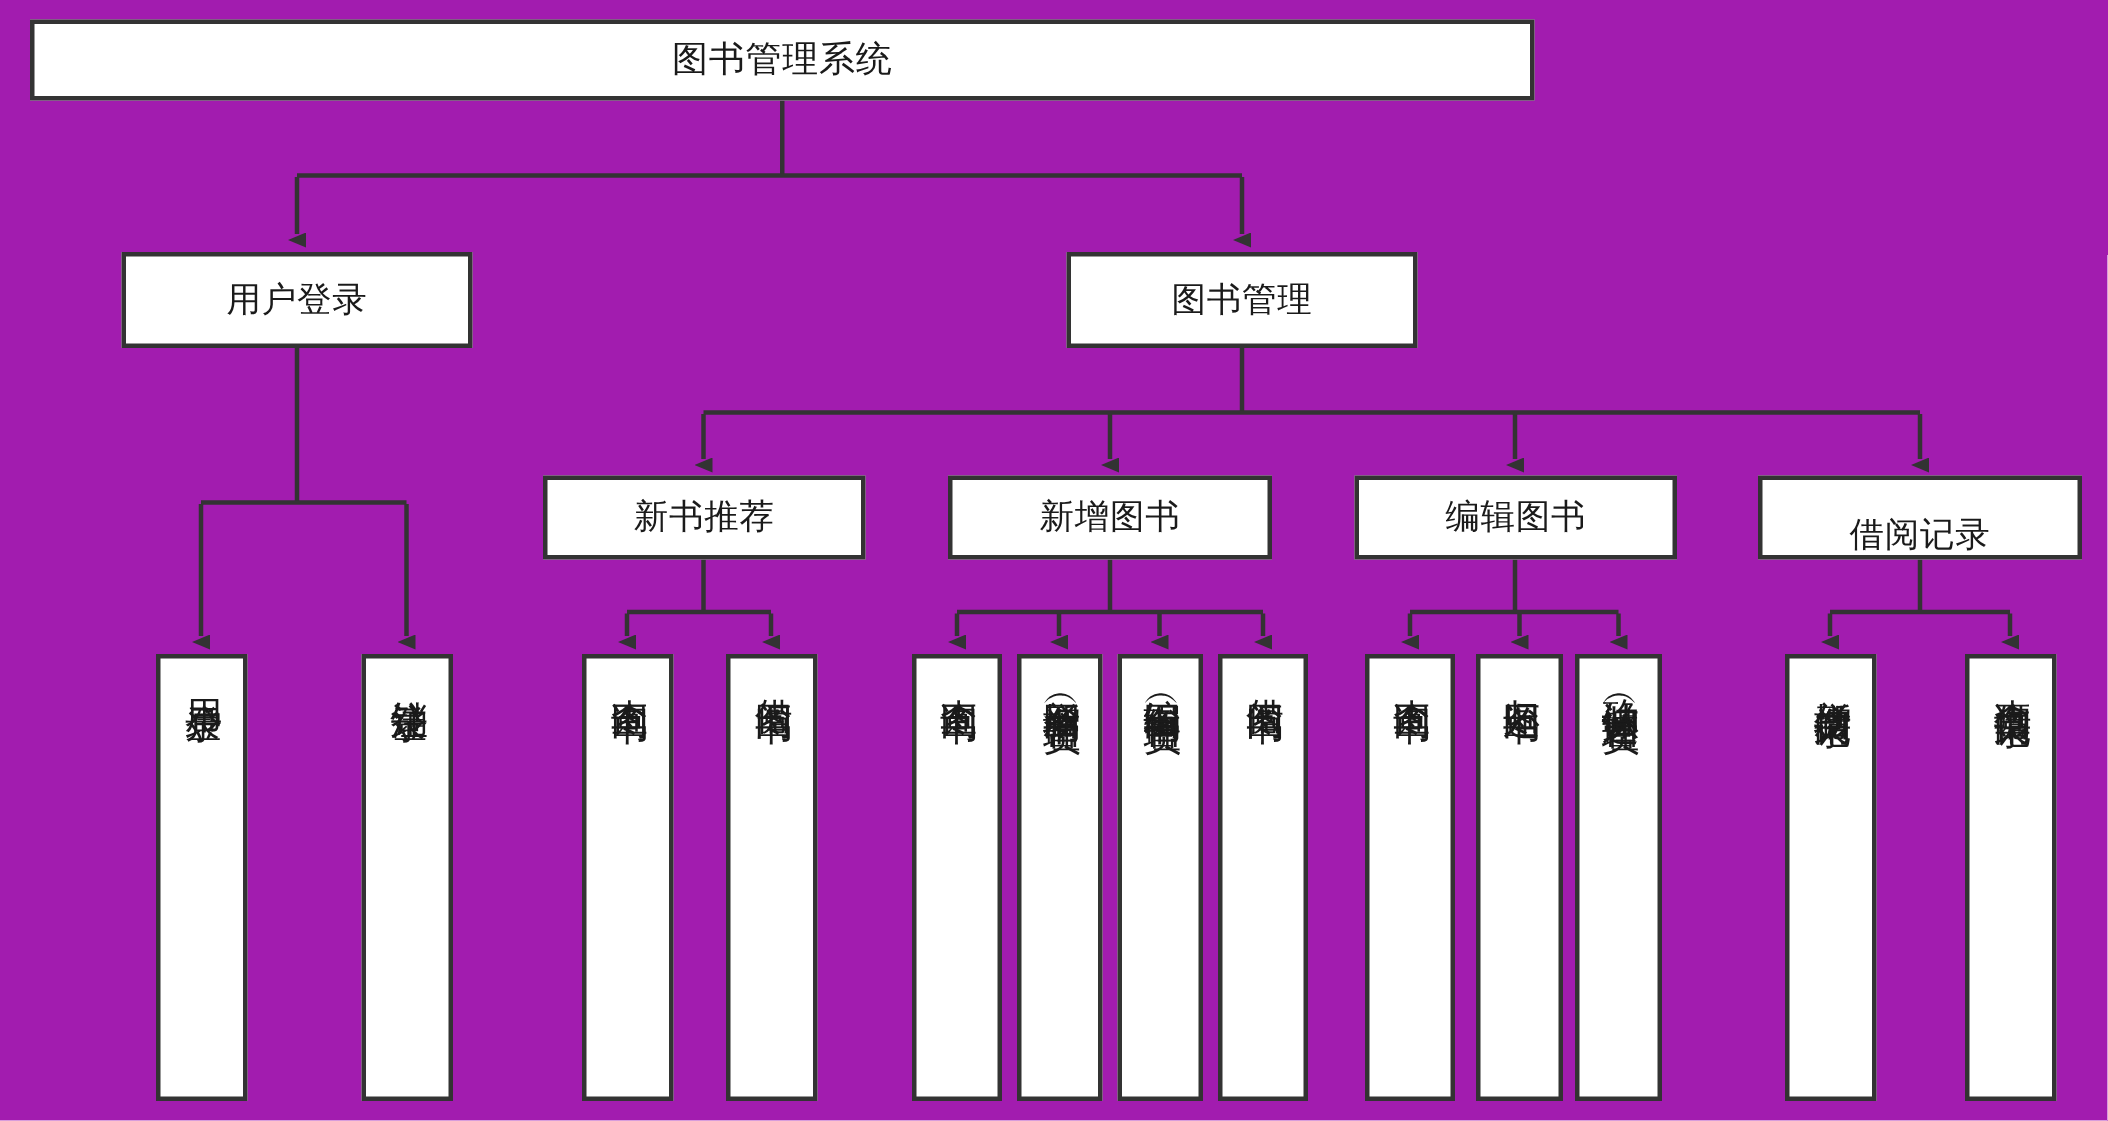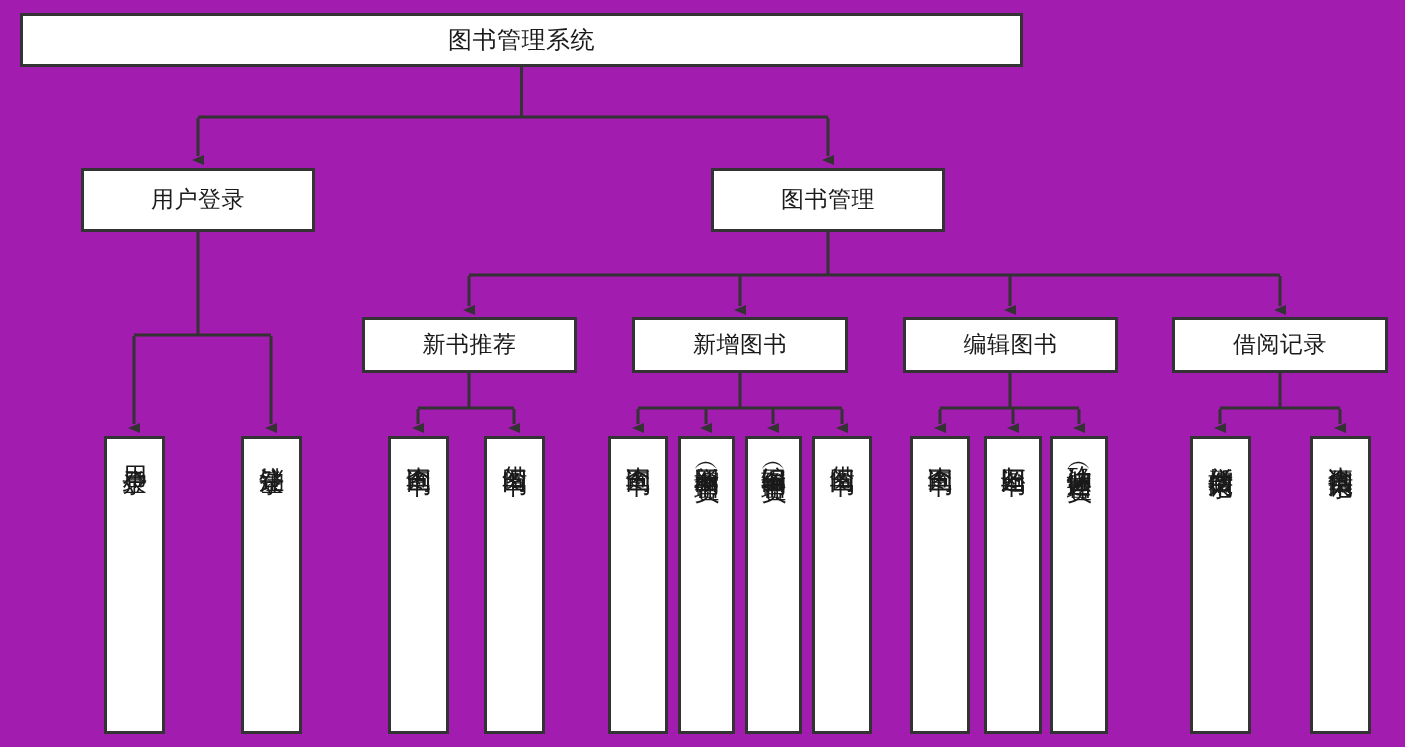--- a/index.html
+++ b/index.html
@@ -141,21 +141,21 @@
 
   <div class="node horiz" style="left:711px; top:168px; width:234px; height:64px;">
     <span class="label">图书管理</span>
   </div>
   <div class="node horiz" style="left:632px; top:317px; width:216px; height:56px;">
     <span class="label">新增图书</span>
   </div>
   <div class="node horiz" style="left:903px; top:317px; width:215px; height:56px;">
     <span class="label">编辑图书</span>
   </div>
-  <div class="node horiz" style="left:1172px; top:317px; width:216px; height:56px;">
+  <div class="node horiz" style="left:1172px; top:317px; width:216px; height:56px;align-items:flex-end;">
     <span class="label">借阅记录</span>
   </div>
 
   <div class="node vert" style="left:104px; top:436px; width:61px; height:298px;">
     <span class="label">用户登录</span>
   </div>
   <div class="node vert" style="left:241px; top:436px; width:61px; height:298px;">
     <span class="label">注销登录</span>
   </div>
   <div class="node vert" style="left:388px; top:436px; width:61px; height:298px;">

